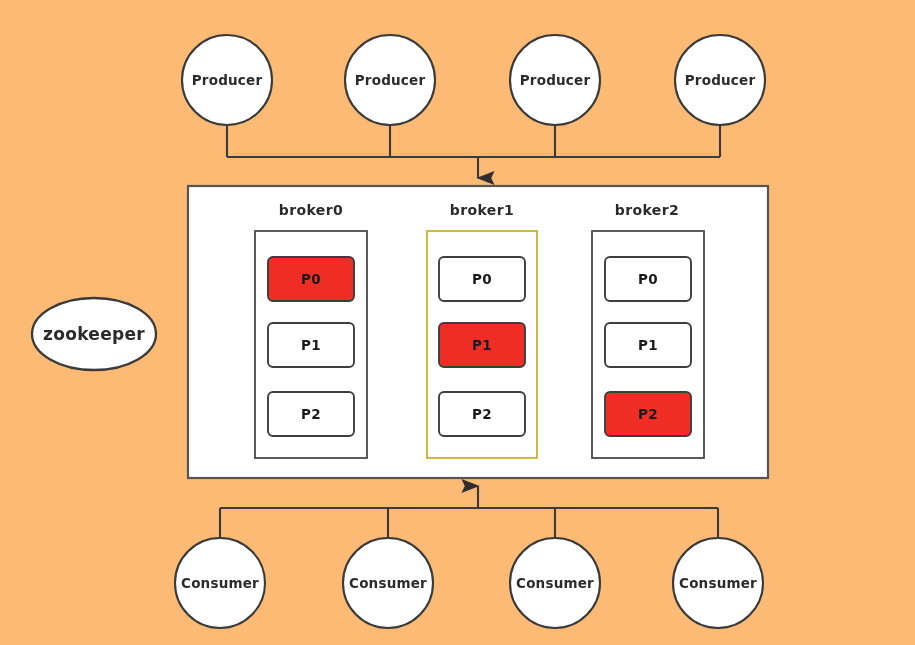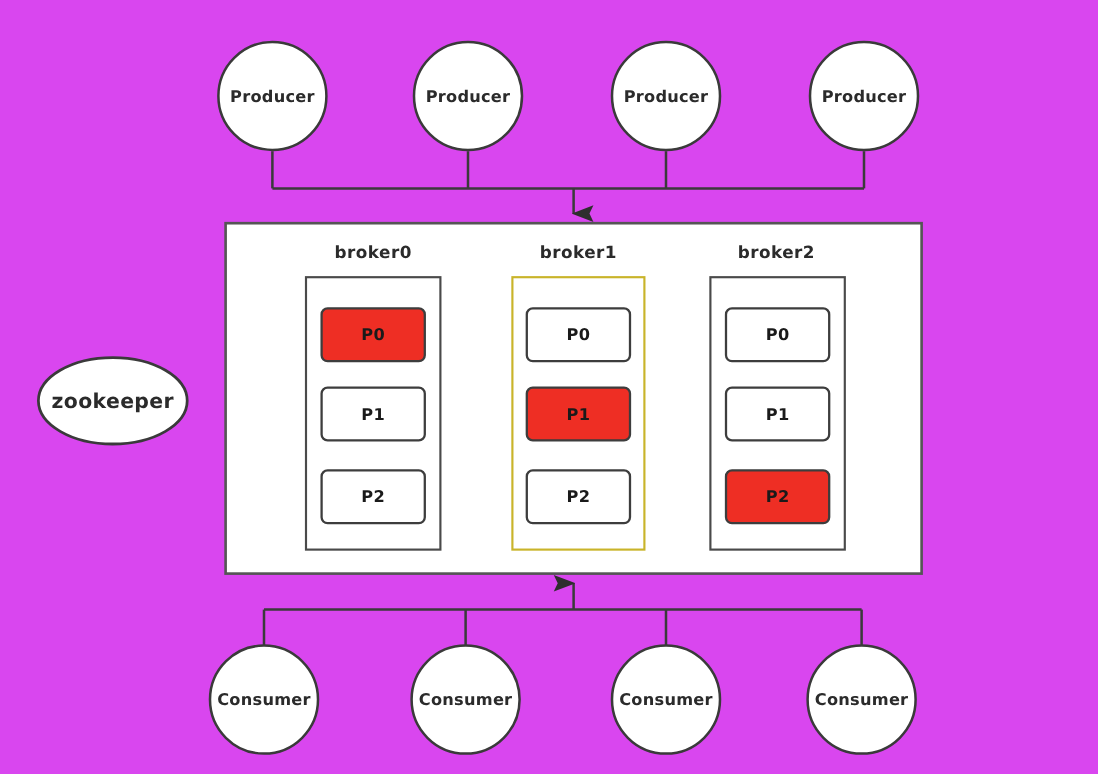--- a/index.html
+++ b/index.html
@@ -8,21 +8,21 @@
     padding: 0;
     background: #ffffff;
   }
   body {
     font-family: "DejaVu Sans", "Liberation Sans", sans-serif;
   }
   #canvas {
     position: relative;
     width: 915px;
     height: 645px;
-    background: #d946ef;
+    background: #fdba74;
     overflow: hidden;
   }
   #diagram {
     position: absolute;
     left: 0;
     top: 0;
     width: 915px;
     height: 645px;
   }
   .node-label {

